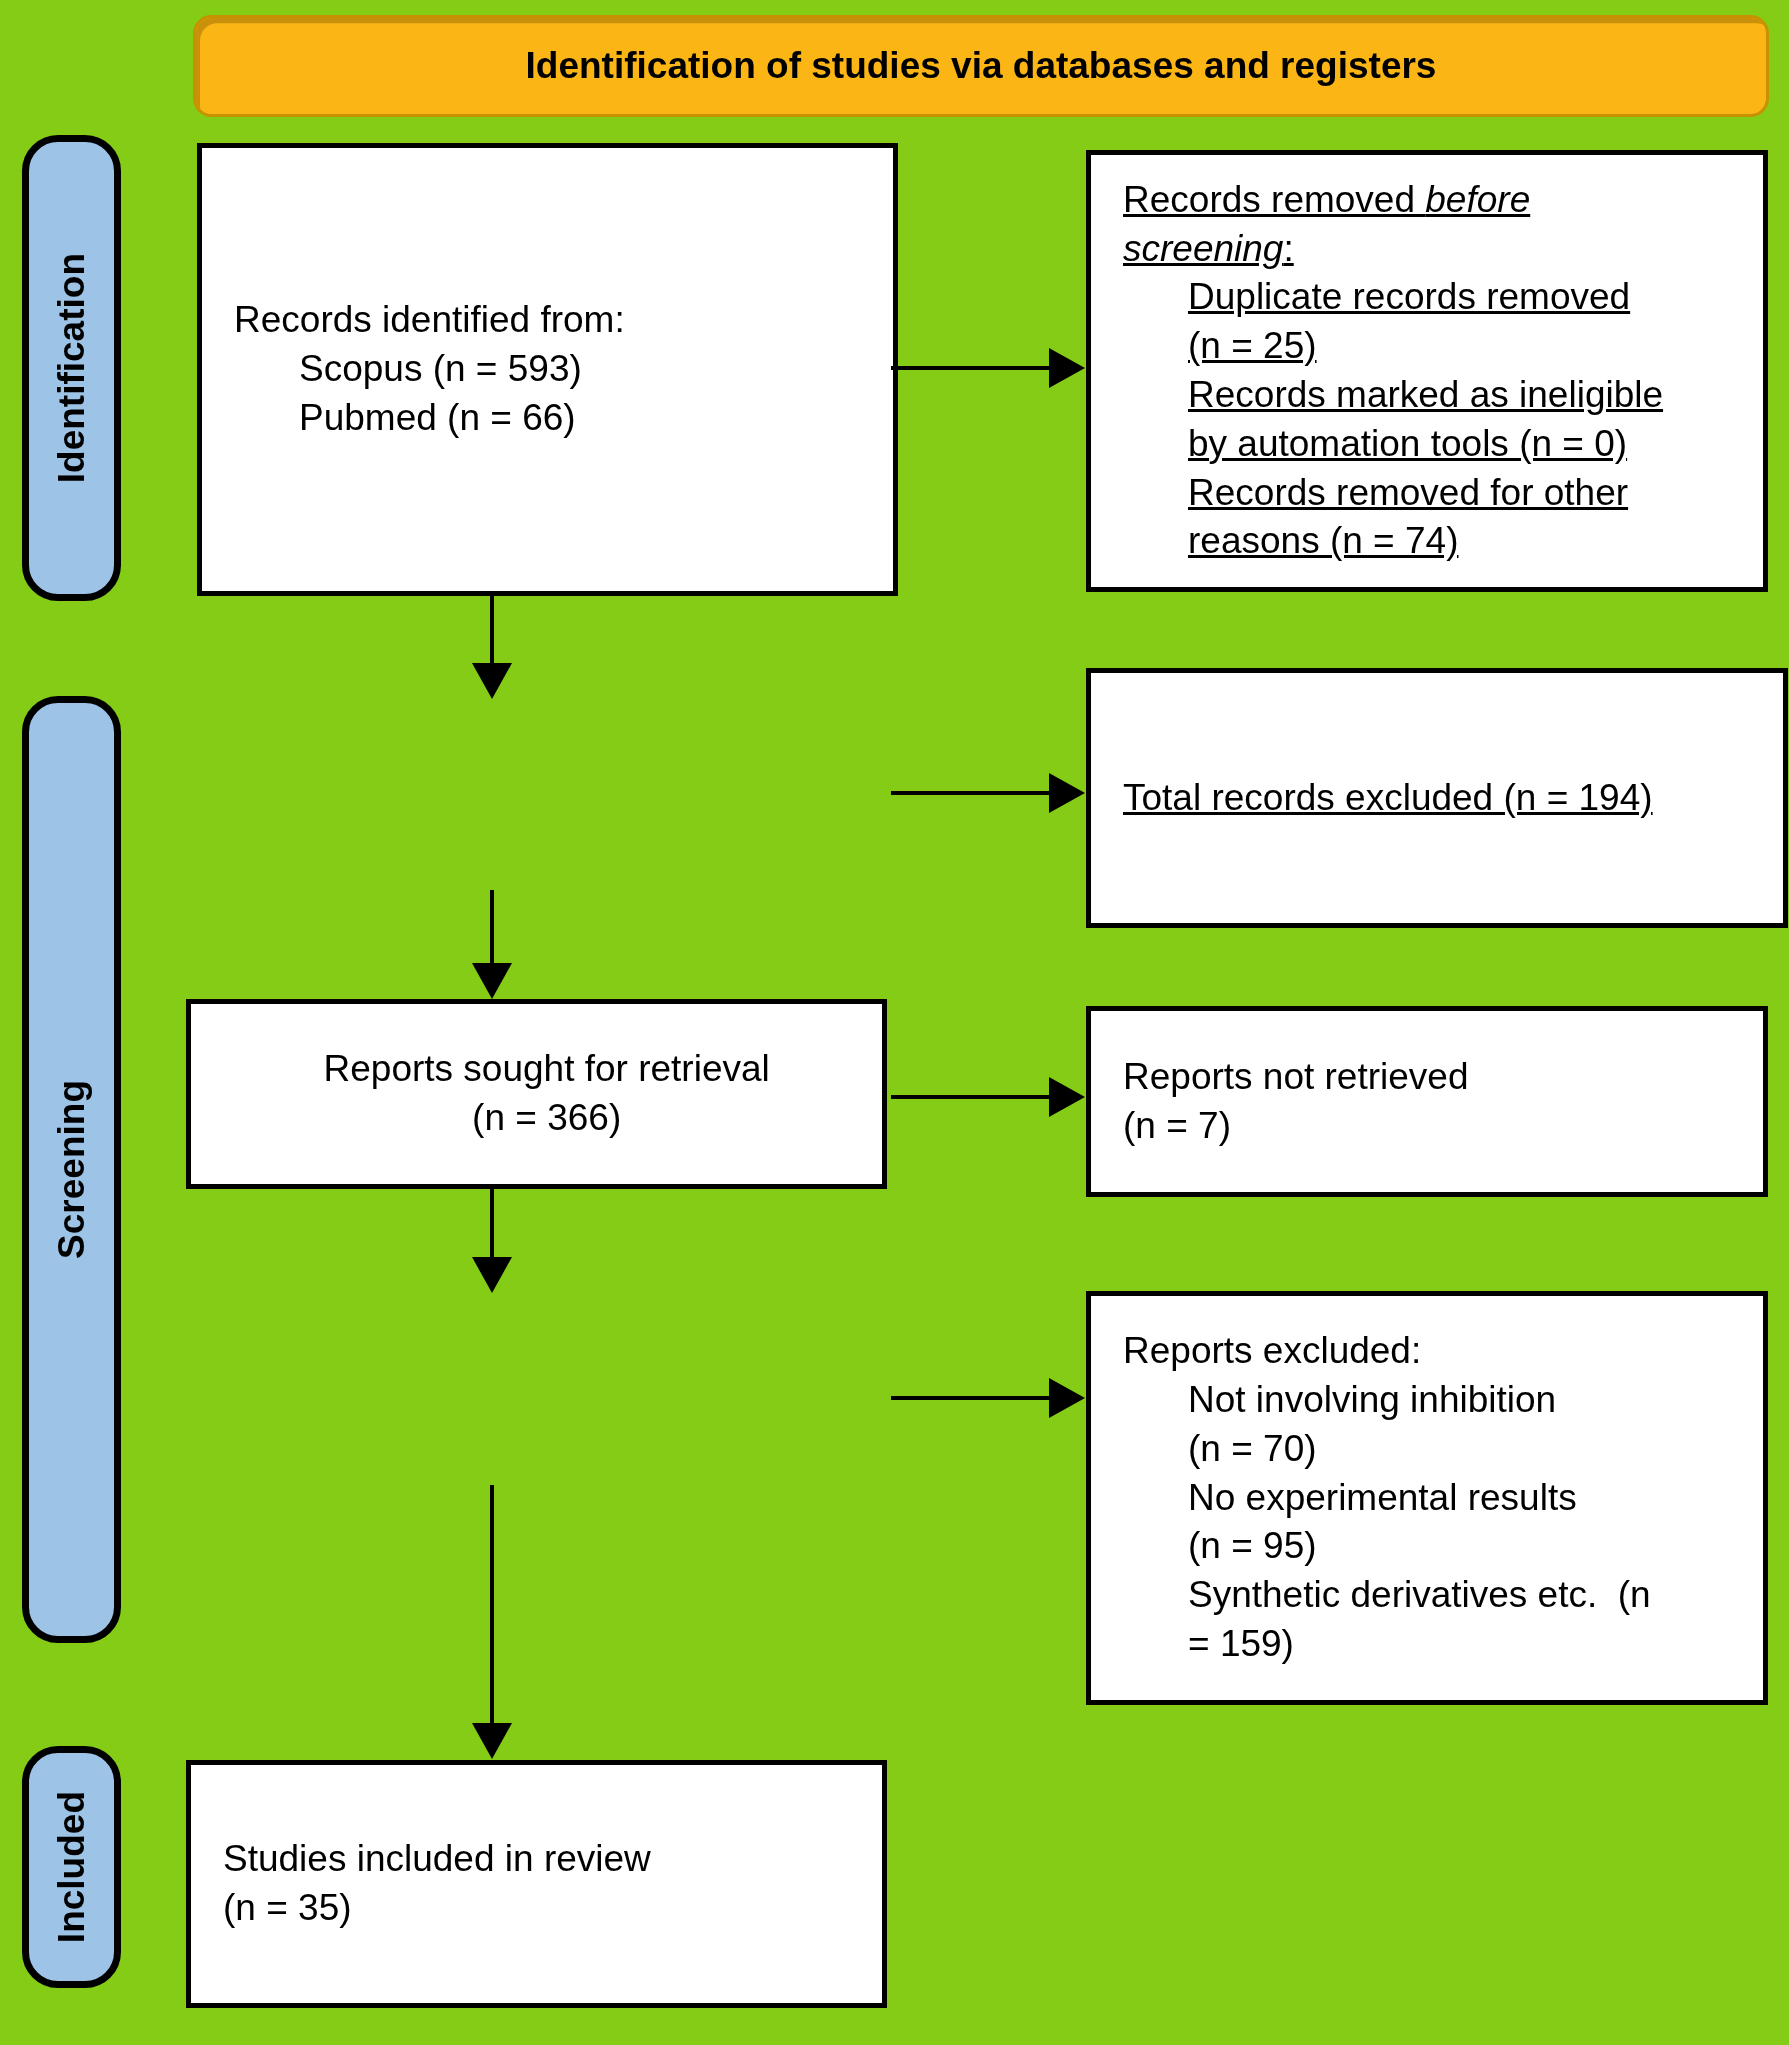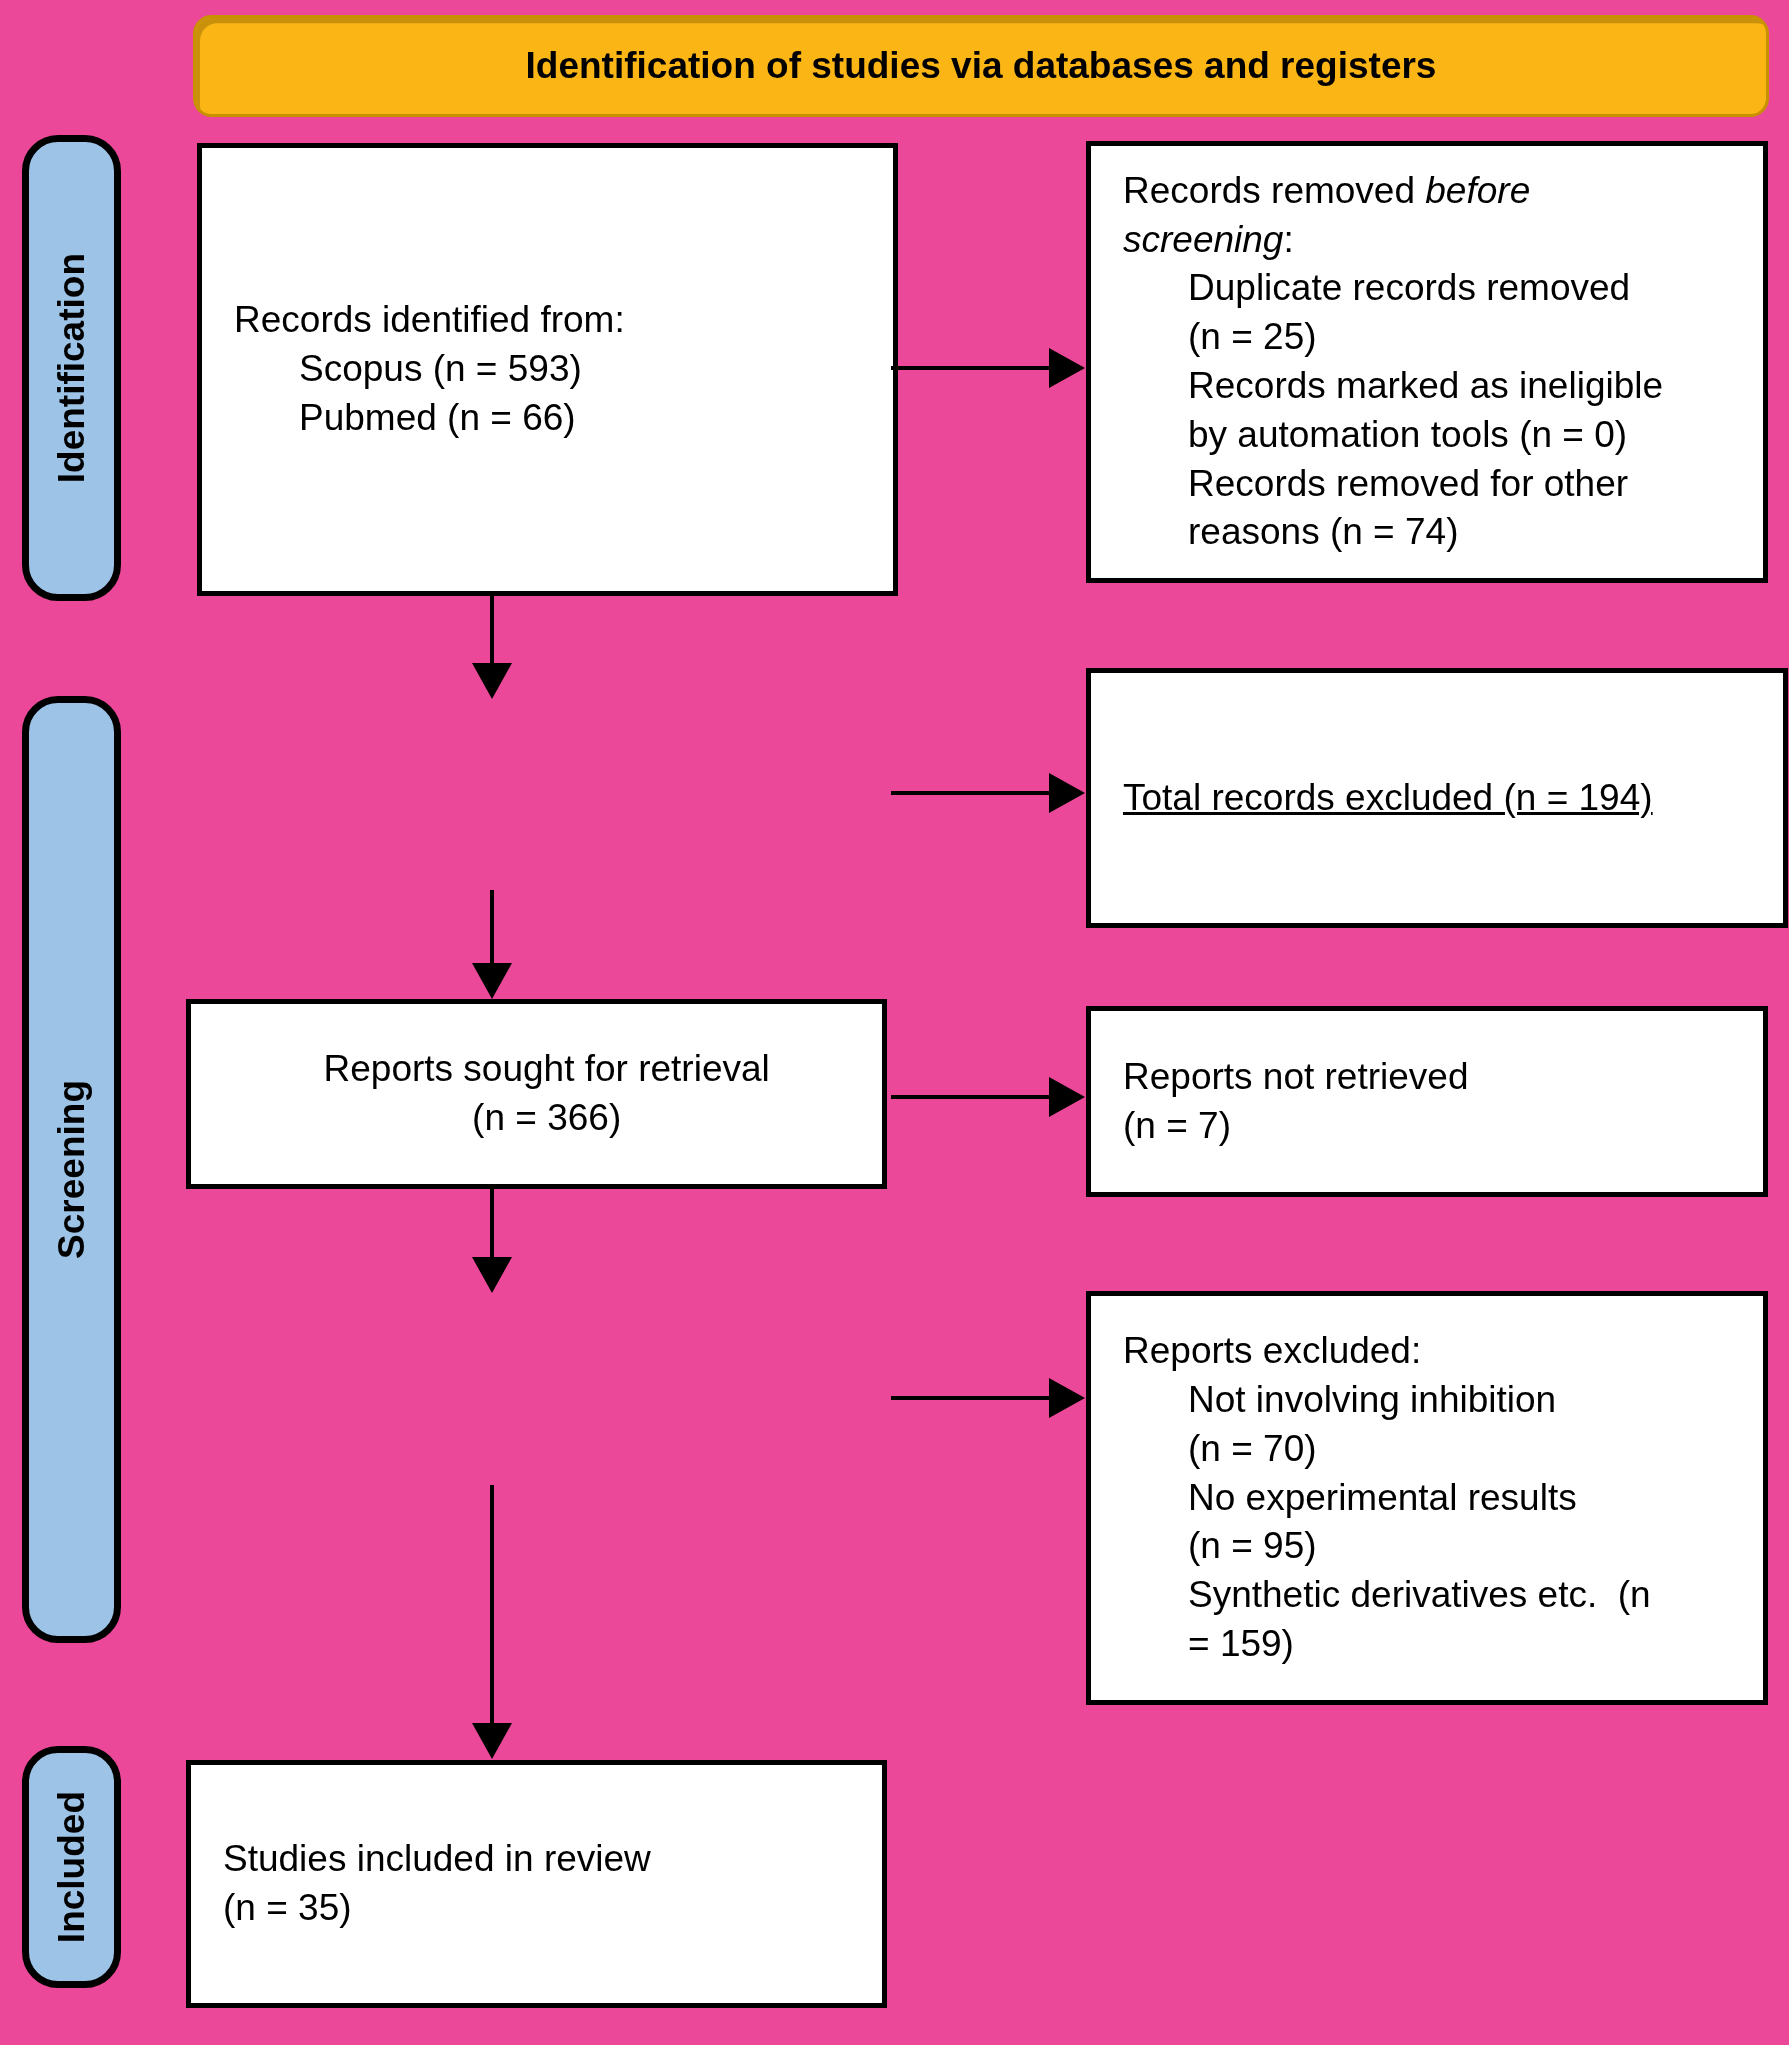--- a/index.html
+++ b/index.html
@@ -1,19 +1,19 @@
 <!DOCTYPE html>
 <html style="--banner_fill: #FBB615; --banner_border: #C79100; --stage_fill: #9DC3E6; --box_border: #000000; --text: #000000;font-size:9.3px"><head>
 <meta charset="utf-8">
 <style>
   html,body{margin:0;padding:0;background:#ffffff;}
   .canvas{
     position:relative;
     width:1789px;height:2046px;
-    background:#ec4899;
+    background:#84cc16;
     font-family:"Liberation Sans", sans-serif;
     color:var(--text,#000);
   }
   
   .banner{
     position:absolute;left:193px;top:15px;width:1576px;height:102px;
     background:var(--banner_fill,#FBB615);
     border:3.5px solid var(--banner_border,#C79100);
     border-radius:18.7px;
     box-sizing:border-box;
@@ -92,21 +92,21 @@
     <div class="pre">Reports sought for retrieval
 (n = 366)</div>
   </div>
 
 
   <div class="fbox" style="left:186px;top:1760px;width:701px;height:248px;">
     <div class="pre">Studies included in review
 (n = 35)</div>
   </div>
 
-  <div class="fbox" style="left:1086px;top:141px;width:682px;height:442px;">
+  <div class="fbox" style="left:1086px;top:150px;width:682px;height:442px;text-decoration:underline;">
     <div class="pre"><span>Records removed </span><em>before
 screening</em><span>:</span></div>
     <div>
         <div class="sub">Duplicate records removed
 (n = 25)</div>
         <div class="sub">Records marked as ineligible
 by automation tools (n = 0)</div>
         <div class="sub">Records removed for other
 reasons (n = 74)</div>
       </div>

